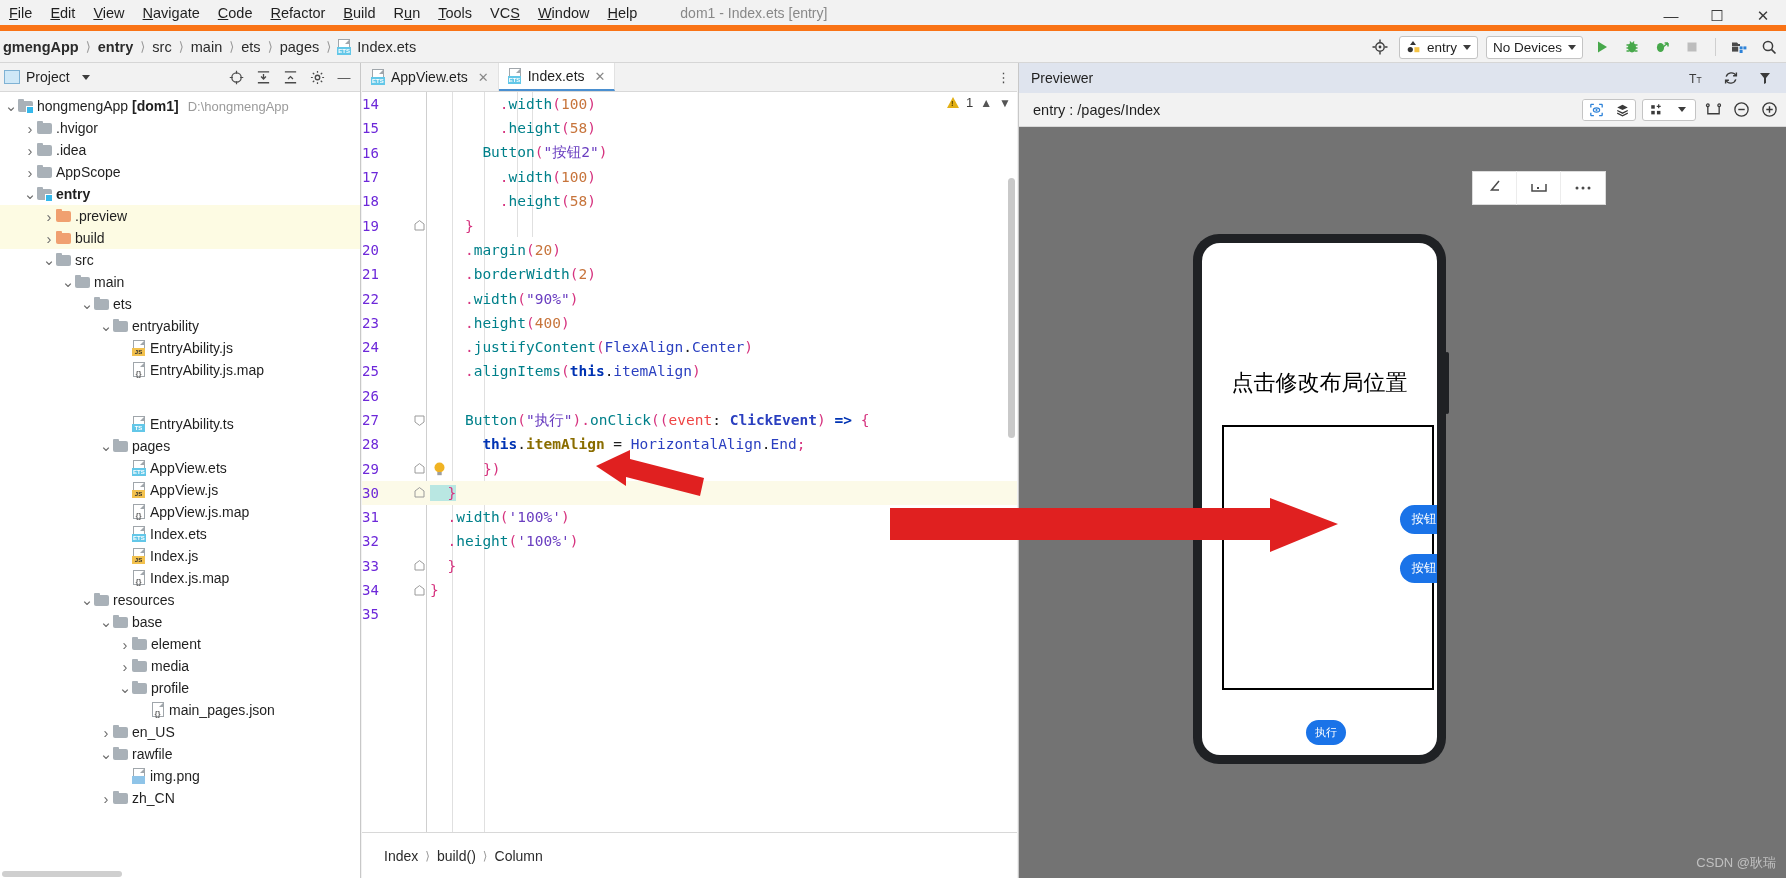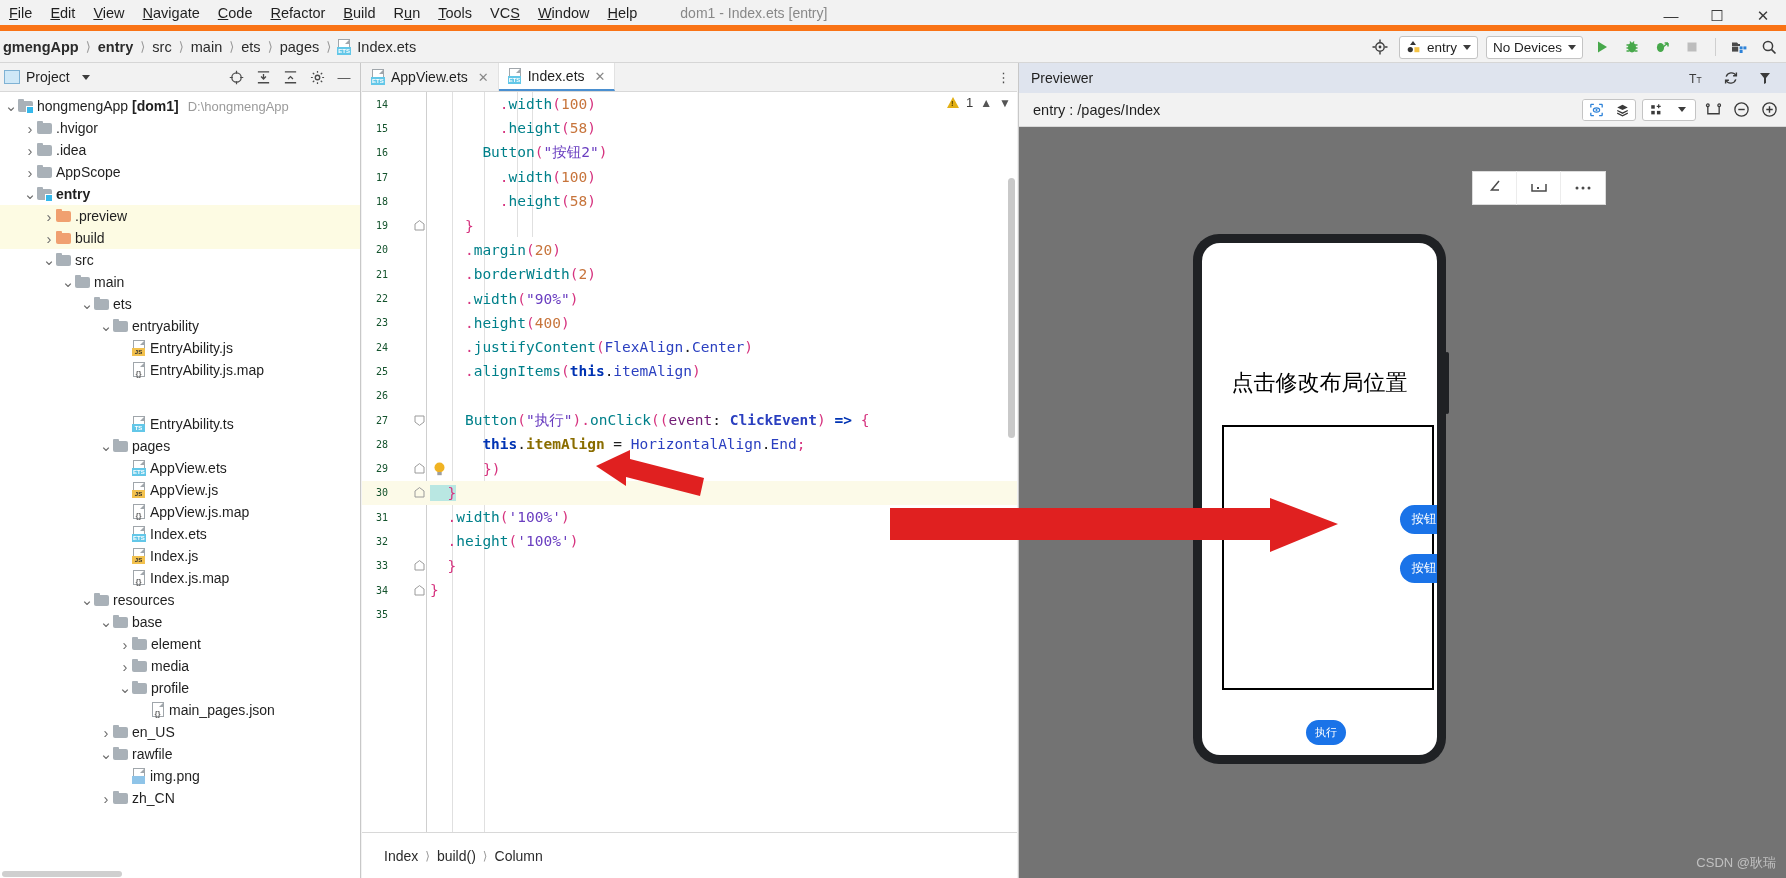--- a/index.html
+++ b/index.html
@@ -109,30 +109,30 @@
   .warnbar { position:absolute; right:6px; top:3px; display:flex; align-items:center; gap:7px; z-index:5; font-size:13px; color:#3a3a3a;}
   .warn-tri { width:0;height:0;border-left:6px solid transparent;border-right:6px solid transparent;border-bottom:11px solid #e3b015; position:relative;}
   .warn-tri::after{content:"!";position:absolute;left:-2px;top:1.5px;font-size:8px;color:#5a4400;font-weight:bold;}
   .chev { color:#555; font-size:12px; }
   .lines { position:absolute; left:0; top:0; right:0; bottom:0; }
   .ln {
     height:24.3px; display:flex; align-items:center; font-family:"DejaVu Sans Mono","Liberation Mono",monospace;
     font-size:14.5px; white-space:pre;
   }
   .ln.cur { background:#fcfae8; }
-  .ln .num { width:46px; text-align:center; color:#14532d; font-size:10px; flex:0 0 46px; padding-right:6px;
+  .ln .num { width:46px; text-align:left; color:#6d28d9; font-size:14px; flex:0 0 46px; padding-right:6px;
              font-family:"DejaVu Sans Mono","Liberation Mono",monospace;}
   .ln .fold { width:22px; flex:0 0 22px; display:flex; align-items:center; justify-content:center; color:#9a9a9a; font-size:11px;}
   .ln .code { padding-left:0px; }
   .k-kw { color:#0033b3; font-weight:bold; }
   .k-fn { color:#00808a; }
   .k-num { color:#c7743b; }
   .k-str { color:#6a3ec0; }
   .k-punc { color:#d6337f; }
-  .k-plain { color:#701a75; }
+  .k-plain { color:#ef4444; }
   .k-cls { color:#2b40c0; font-weight:bold; }
   .k-prop { color:#8a6d00; font-weight:bold; }
   .k-op { color:#1f1f1f; }
   .k-id { color:#2b40c0; }
   .hl-brace { background:#b9e7e2; }
 
   .vstripe { position:absolute; width:1px; top:0; bottom:0; background:#e8e8e8; }
   .indent-guide { position:absolute; width:1px; top:0; bottom:0; background:#e0e0e0; }
 
   .bcrumb {

